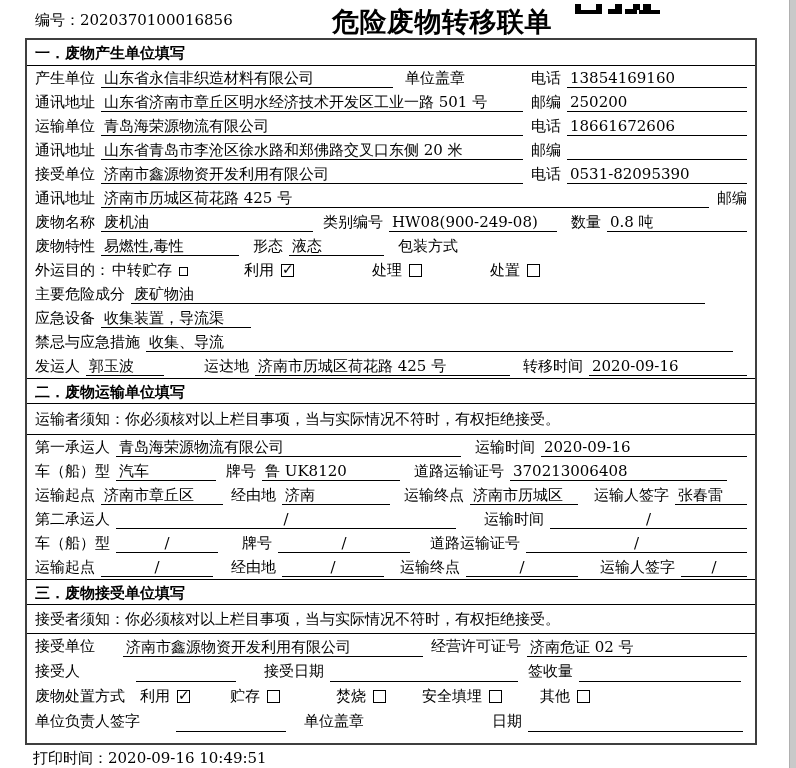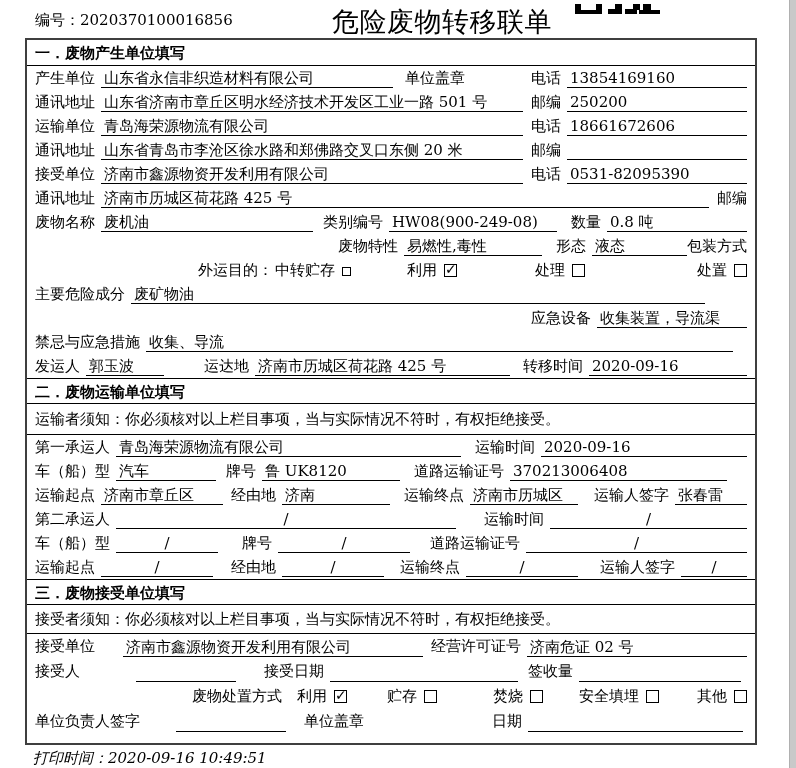--- a/index.html
+++ b/index.html
@@ -2,37 +2,37 @@
 <html><head>
 <meta charset="utf-8">
 <style>
   html,body{margin:0;padding:0;}
   body{
     width:796px;height:768px;position:relative;background:#ffffff;
     font-family:"DejaVu Serif","Liberation Serif",serif;
     color:#000;font-size:15px;overflow:hidden;
   }
   .hdr-no{position:absolute;left:35px;top:11px;white-space:nowrap;}
-  .title{position:absolute;left:332px;top:4px;font-size:27px;font-weight:normal;white-space:nowrap;letter-spacing:0.5px;}
+  .title{position:absolute;left:332px;top:4px;font-size:27px;font-weight:bold;white-space:nowrap;letter-spacing:0.5px;}
   .qr{position:absolute;left:575px;top:0;width:85px;height:10px;}
   .scrollbar{position:absolute;right:0;top:0;width:7px;height:768px;background:#c9c9c9;border-left:1px solid #b0b0b0;box-sizing:border-box;}
   .box{position:absolute;left:25px;top:38px;width:732px;height:707px;border:2px solid #3f3f3f;box-sizing:border-box;background:#fff;}
   .sec-h{font-weight:bold;height:26px;line-height:23px;padding:2px 8px 0 8px;border-bottom:1px solid #000;box-sizing:border-box;}
   .bt{border-top:1px solid #000;}
   .notice{height:31px;line-height:27px;padding:2px 8px 0 8px;border-bottom:1px solid #000;box-sizing:border-box;white-space:nowrap;}
-  .row{display:flex;align-items:center;height:24px;padding:0 8px;box-sizing:border-box;justify-content:flex-end;}
+  .row{display:flex;align-items:center;height:24px;padding:0 8px;box-sizing:border-box;}
   .row.h25{height:25px;}
   .lbl{white-space:nowrap;flex-shrink:0;}
   .val{border-bottom:1px solid #000;margin-left:6px;padding:0 3px;white-space:nowrap;height:20px;line-height:20px;box-sizing:border-box;flex-shrink:0;overflow:hidden;}
   .fill{flex:1 1 auto;}
   .mla{margin-left:auto;}
   .cb{width:13px;height:13px;border:1px solid #000;margin-left:7px;flex-shrink:0;position:relative;box-sizing:border-box;background:#fff;}
   .cb.small{width:9px;height:9px;margin-top:3px;}
   .cb.checked::after{content:"\2713";position:absolute;left:0;top:-4px;font-size:14px;font-weight:bold;font-family:"DejaVu Sans","Liberation Sans",sans-serif;}
-  .print-line{position:absolute;left:33px;top:749px;white-space:nowrap;font-style:italic;}
+  .print-line{position:absolute;left:33px;top:749px;white-space:nowrap;}
 </style>
 </head>
 <body>
 
 <div class="hdr-no">
   <span>编号：</span><span>2020370100016856</span>
 </div>
 <div class="title">危险废物转移联单</div>
 <div class="qr">
   <svg width="85" height="10" viewBox="0 0 85 10" xmlns="http://www.w3.org/2000/svg">
@@ -104,32 +104,32 @@
     <span class="val" style="width:168px">HW08(900-249-08)</span>
     <span class="lbl" style="margin-left:14px">数量</span>
     <span class="val fill">0.8 吨</span>
   </div>
 
   <div class="row">
     <span class="lbl">废物特性</span>
     <span class="val" style="width:138px">易燃性,毒性</span>
     <span class="lbl" style="margin-left:14px">形态</span>
     <span class="val" style="width:95px">液态</span>
-    <span class="lbl" style="">包装方式</span>
+    <span class="lbl" style="margin-left:14px">包装方式</span>
   </div>
 
   <div class="row">
     <span class="lbl">外运目的：</span>
     <span class="lbl" style="margin-left:2px">中转贮存</span>
     <span class="cb small"></span>
     <span class="lbl" style="margin-left:56px">利用</span>
     <span class="cb checked"></span>
     <span class="lbl" style="margin-left:78px">处理</span>
     <span class="cb"></span>
-    <span class="lbl" style="margin-left:112px">处置</span>
+    <span class="lbl" style="margin-left:68px">处置</span>
     <span class="cb"></span>
   </div>
 
   <div class="row">
     <span class="lbl">主要危险成分</span>
     <span class="val fill" style="margin-right:42px">废矿物油</span>
   </div>
 
   <div class="row">
     <span class="lbl">应急设备</span>

